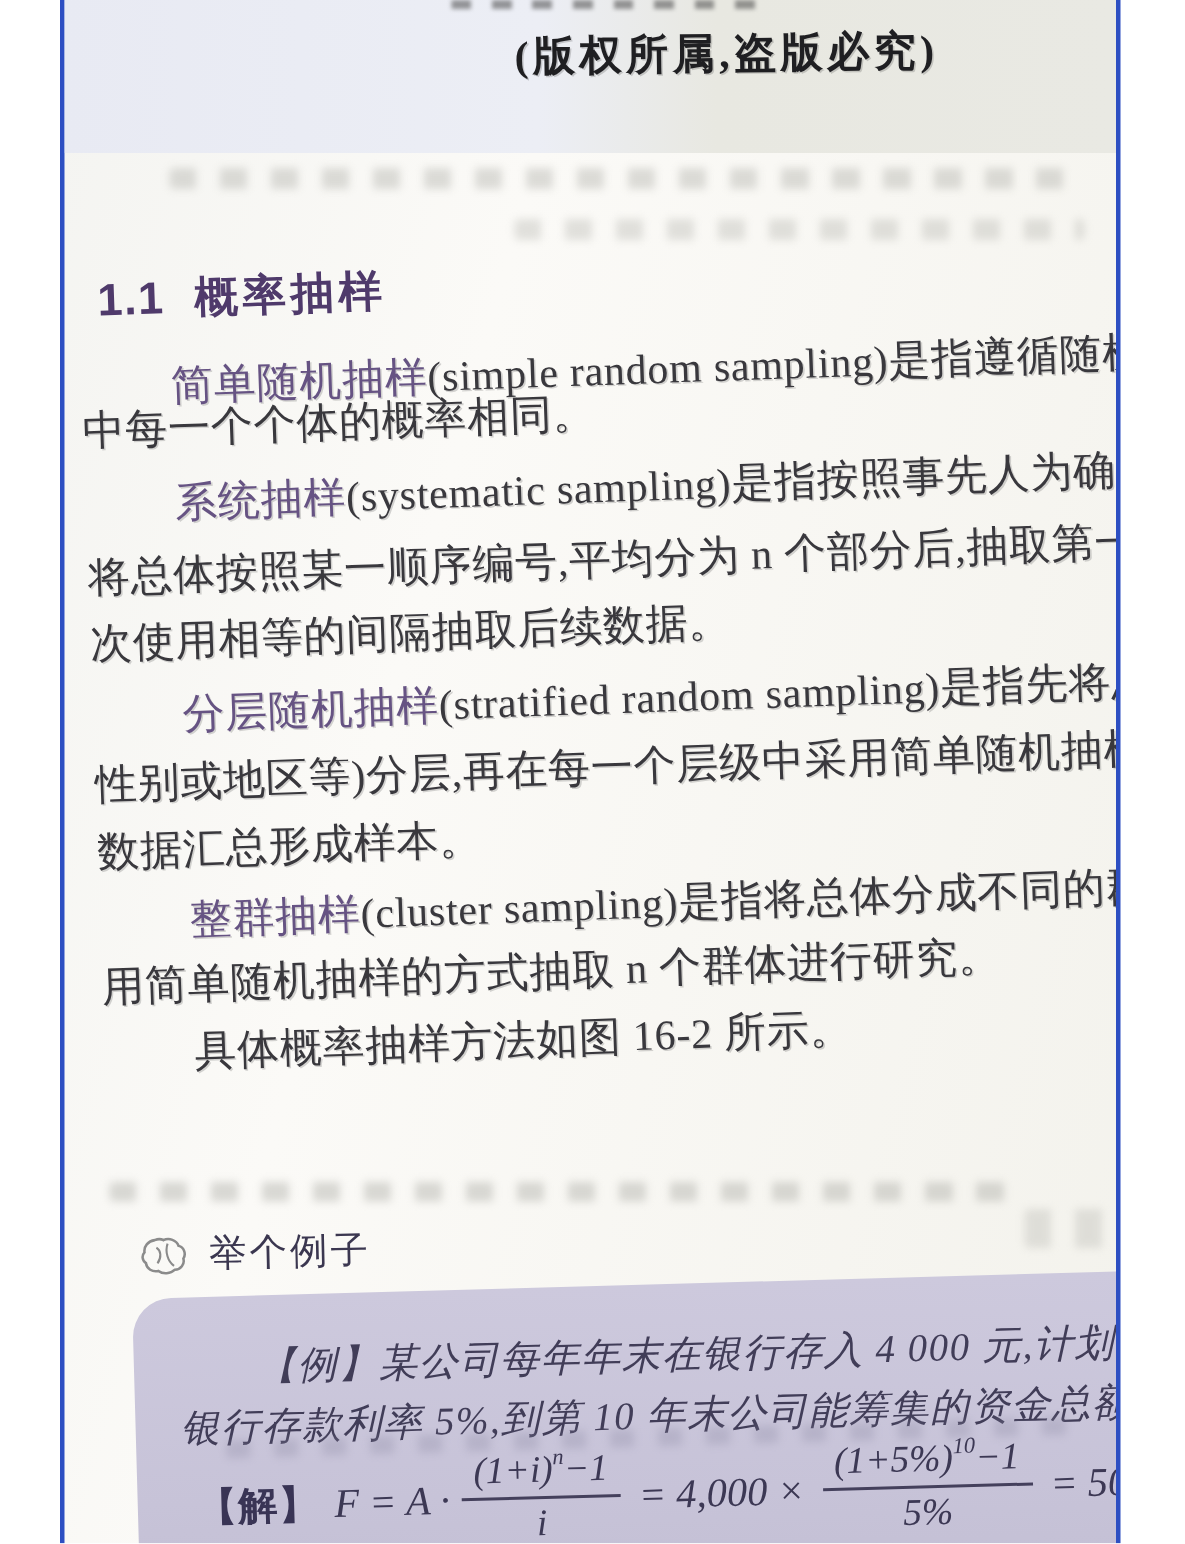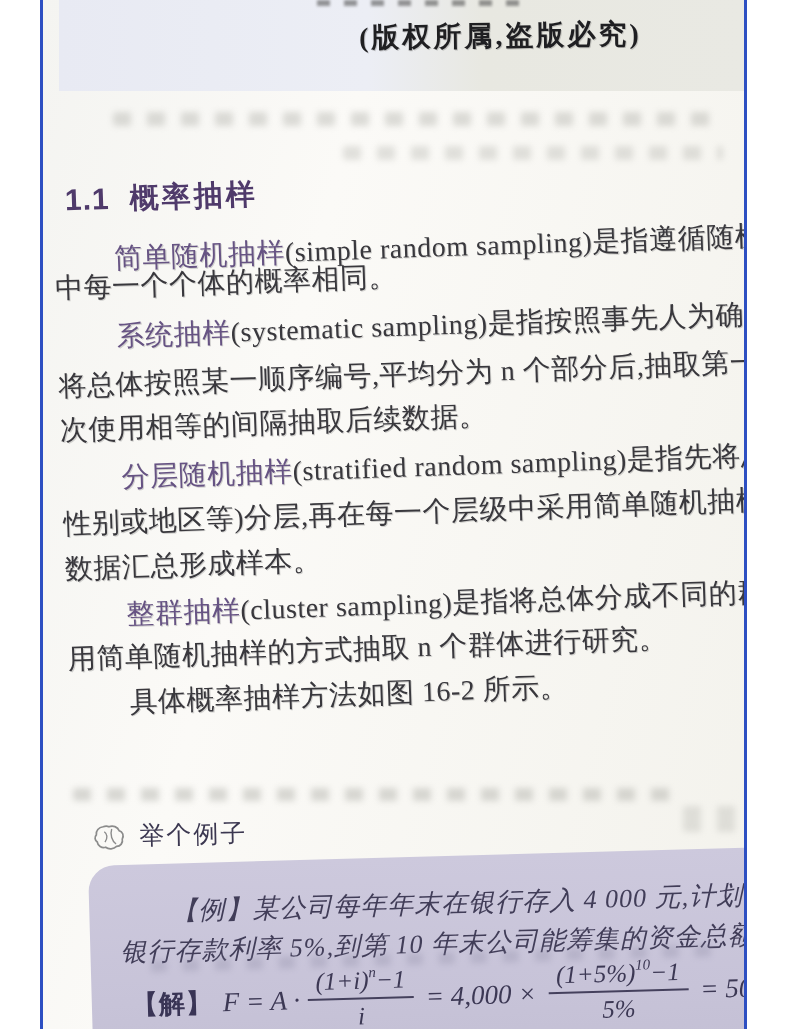--- a/index.html
+++ b/index.html
@@ -8,21 +8,21 @@
 
   .stage { position:relative; width:790px; height:1029px; background:#ffffff; overflow:hidden; }
 
   
   .frame { position:absolute; left:40px; top:0; width:701px; height:1029px;
            border-left:3px solid #2d4fc2; border-right:3px solid #2d4fc2;
            background:linear-gradient(105deg,#f4f4f1 0%, #fbfaf7 35%, #f3f2ec 100%);
            overflow:hidden; }
 
   
-  .top-band { position:absolute; top:0; left:16px; right:0; height:91px;
+  .top-band { position:absolute; top:0; left:0; right:0; height:102px;
               background:linear-gradient(90deg,#e8eaf3 0%, #eceef5 45%, #e8e8e1 62%, #e9e9e3 100%); }
   .cut-text-top { position:absolute; top:0; left:258px; width:210px; height:6px;
                   background:repeating-linear-gradient(90deg,#4a4a4a 0 13px, transparent 13px 27px);
                   filter:blur(1.5px); opacity:.55; }
   .copyright { position:absolute; top:17px; left:300px; font-size:28px; font-weight:bold;
                color:#1f1f22; letter-spacing:3px; white-space:nowrap;
                transform:rotate(-0.8deg); text-shadow:1px 1px 0 rgba(80,80,80,.25); }
 
   
   .ghost { position:absolute; height:14px; border-radius:3px; filter:blur(3px);

